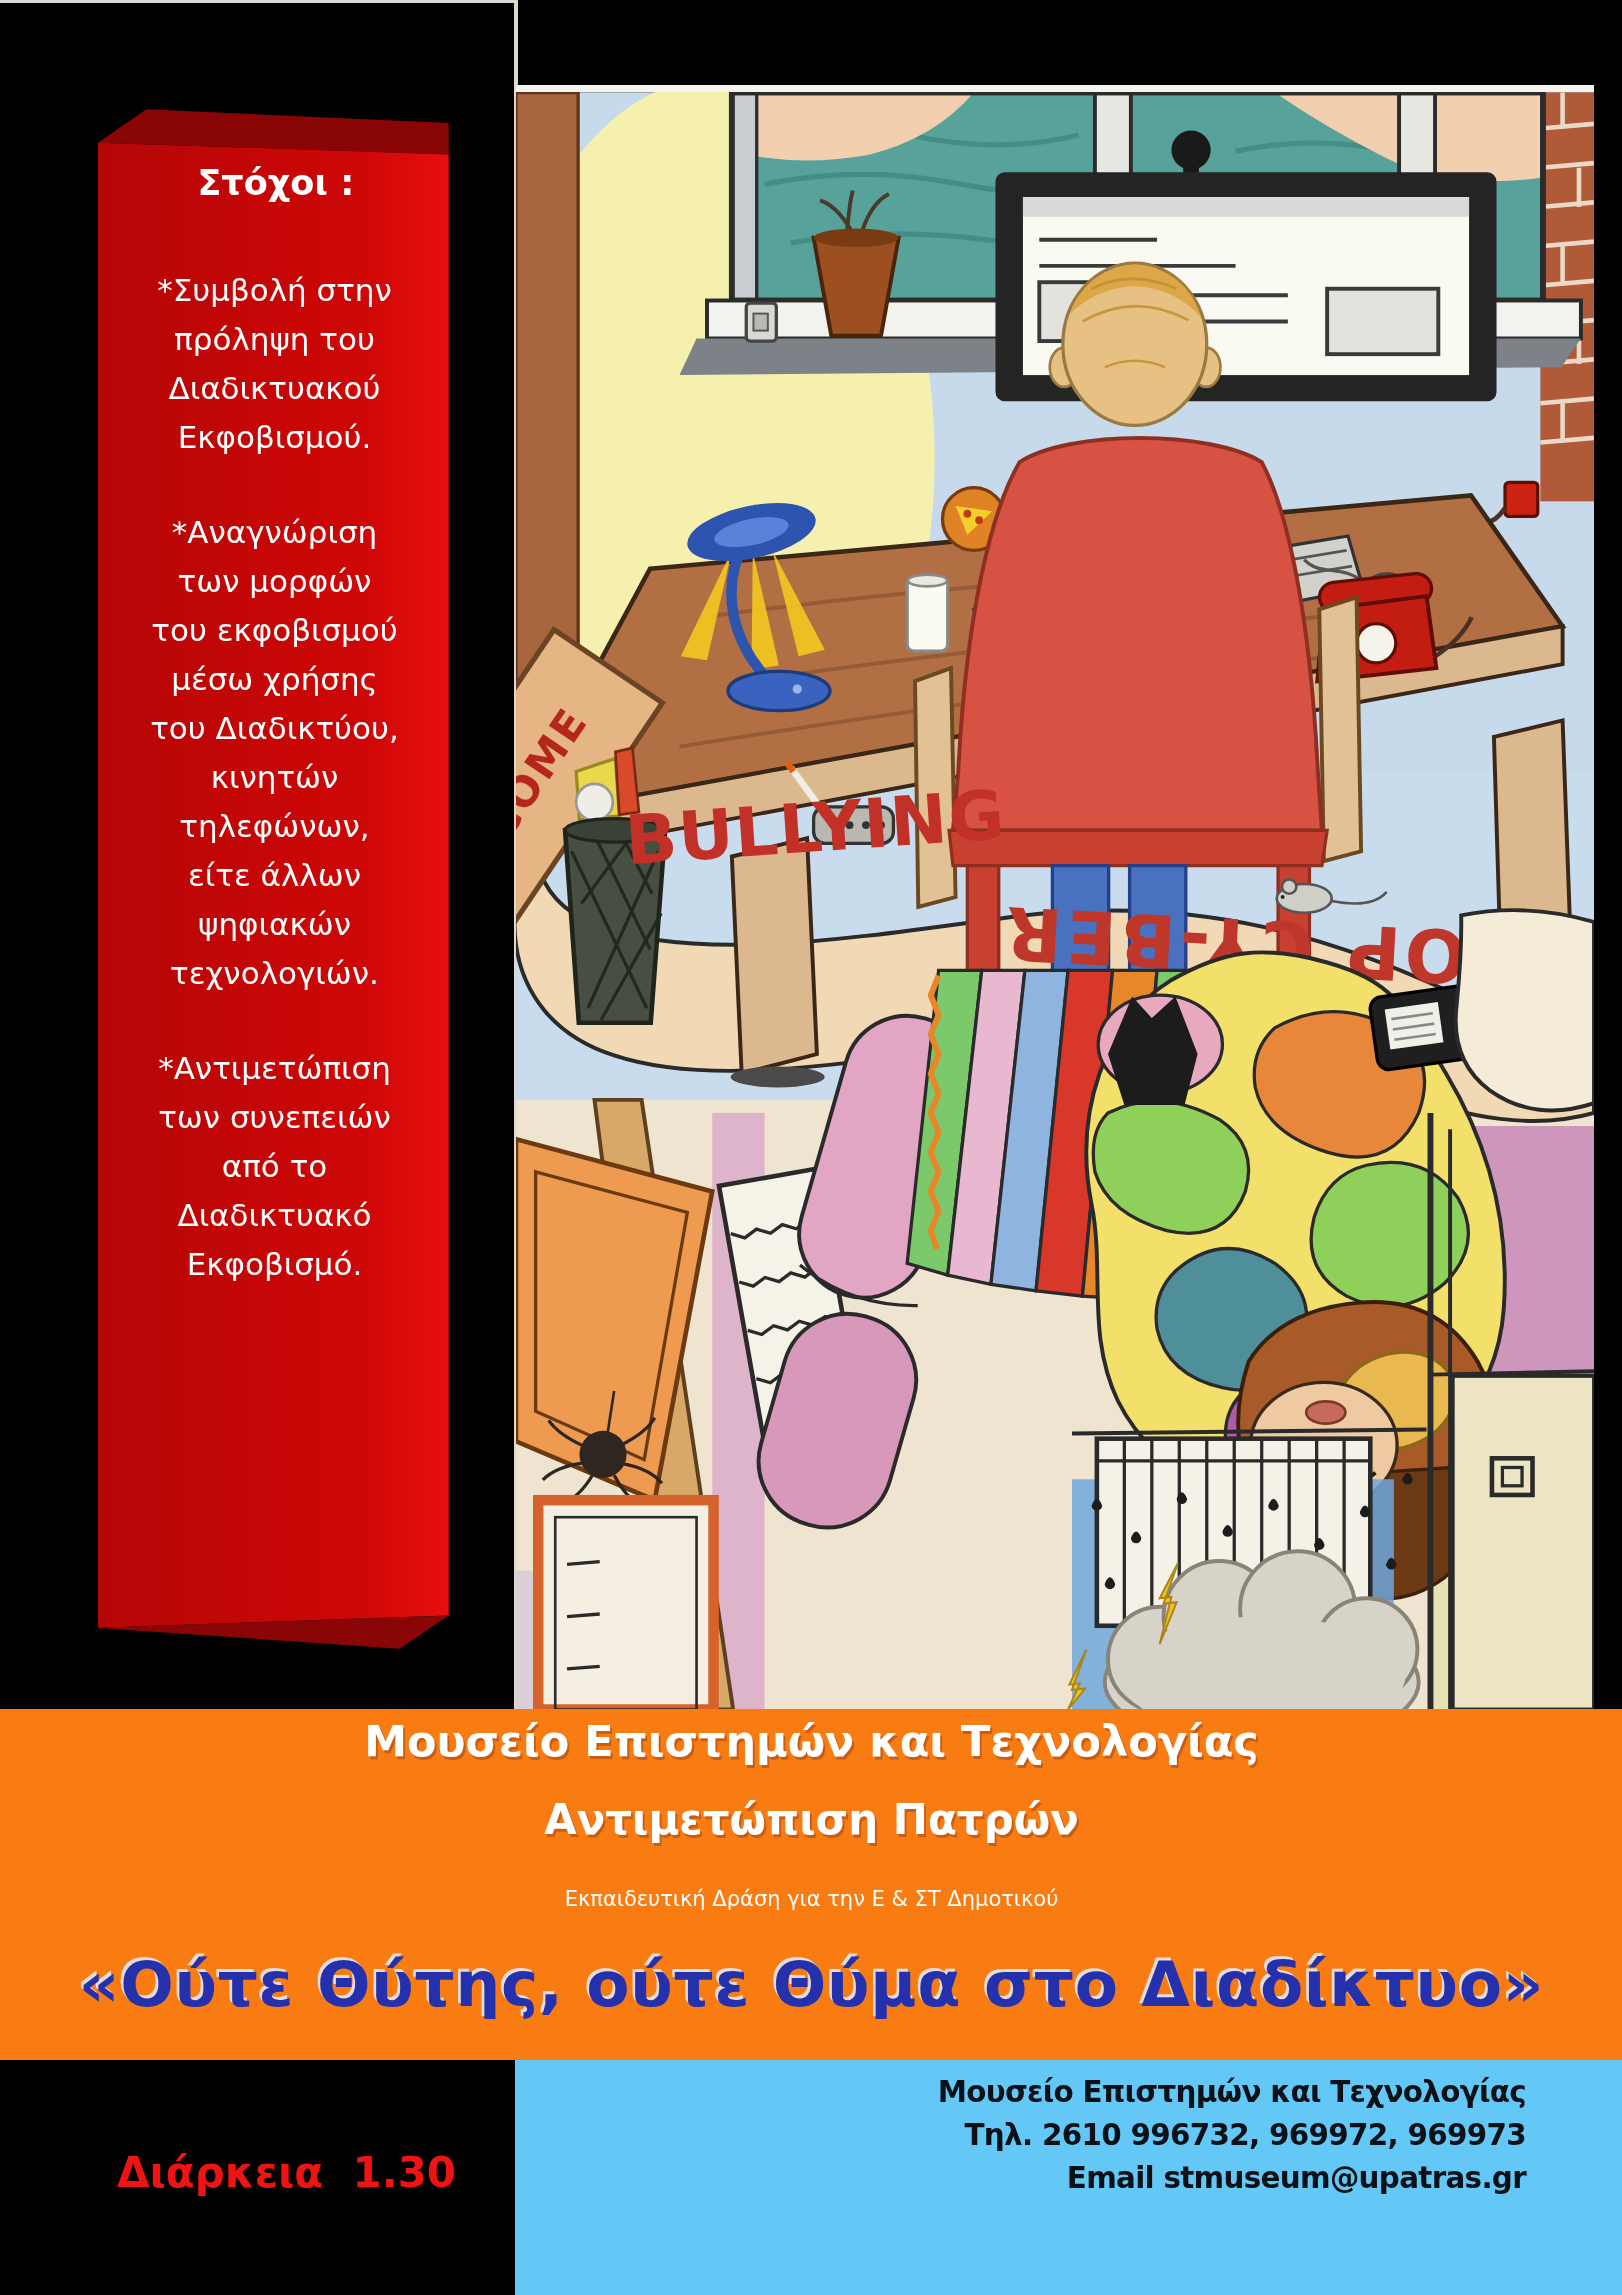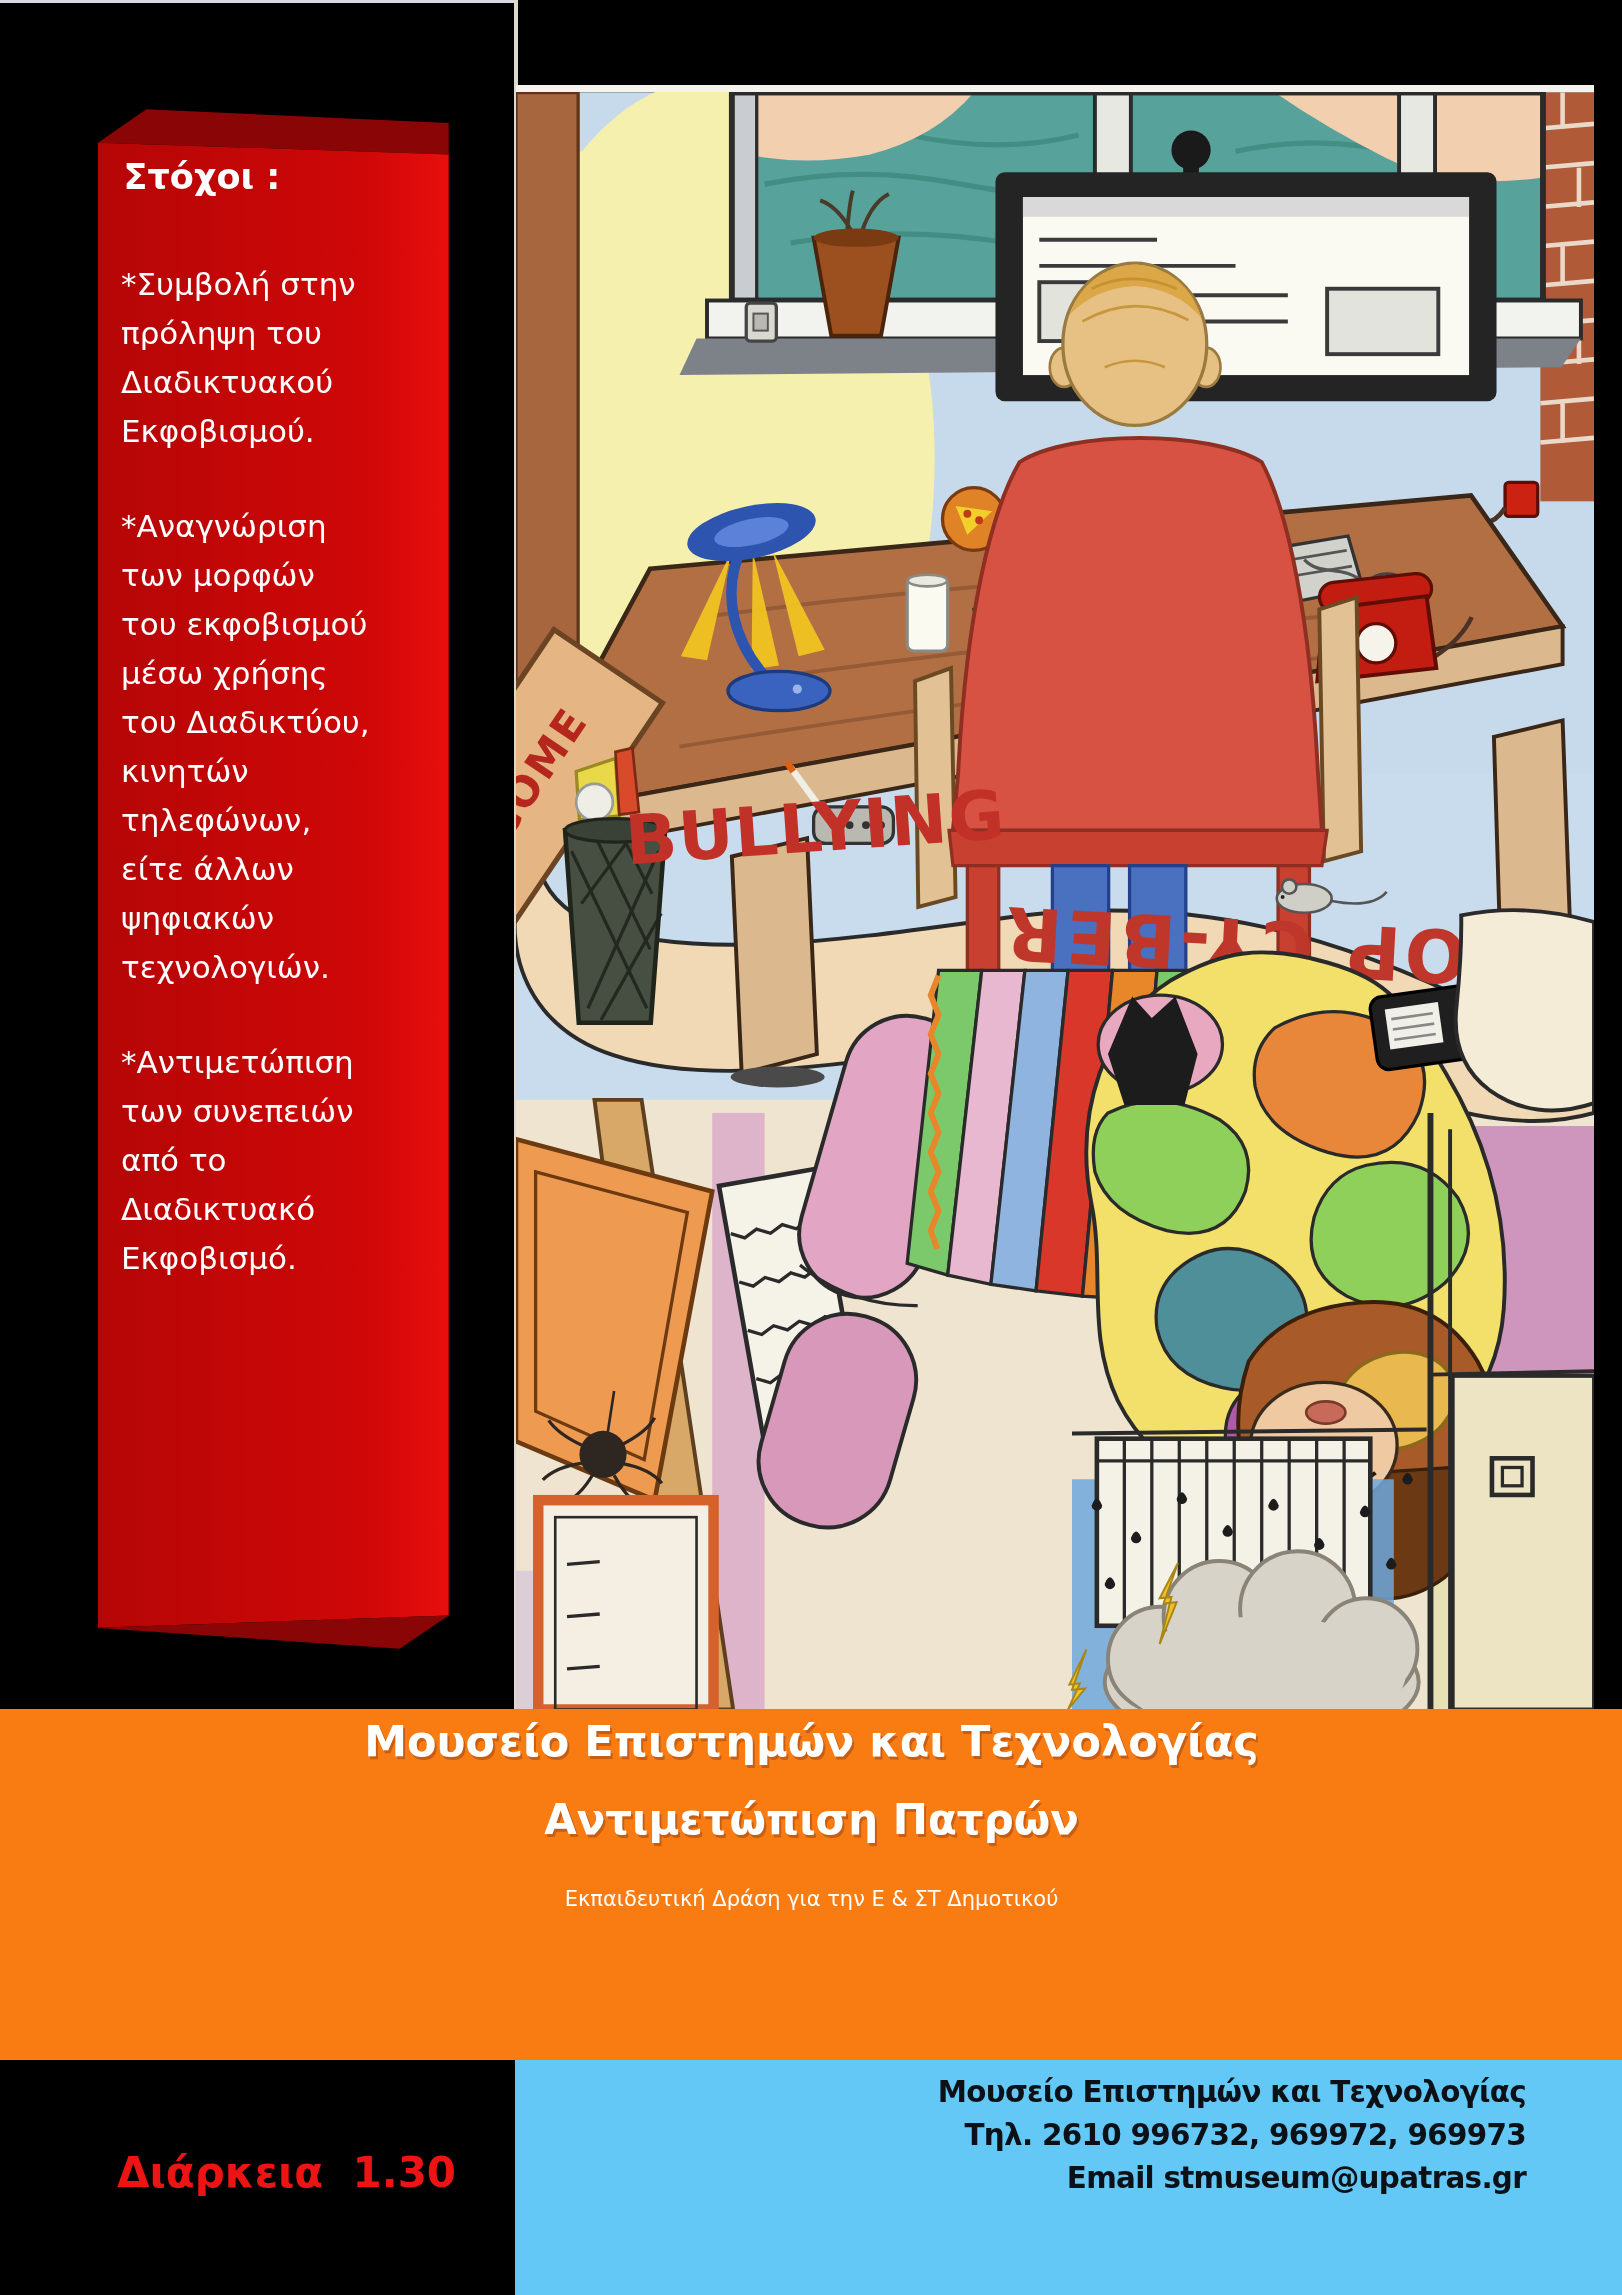--- a/index.html
+++ b/index.html
@@ -15,22 +15,22 @@
   .poster{position:relative;width:1623px;height:2295px;background:#000;overflow:hidden;
           font-family:"DejaVu Sans",sans-serif;}
   
   .top-line{position:absolute;left:0;top:0;width:516px;height:2.6px;background:#d8d8de;}
   .v-line{position:absolute;left:514px;top:0;width:3.9px;height:1709px;background:#ded9cc;}
   .art-top-gap{position:absolute;left:516px;top:85px;width:1078px;height:6.5px;background:#f5f3ee;}
 
   
   .goals{position:absolute;left:98px;top:109px;width:352px;height:1542px;}
   .goals svg{position:absolute;left:0;top:0;}
-  .goals-text{position:absolute;left:0;top:48px;width:352px;padding:0 22px 0 23px;box-sizing:border-box;
-              color:#fff;}
+  .goals-text{position:absolute;left:0;top:54px;width:352px;padding:0 22px 0 23px;box-sizing:border-box;
+              color:#fff;text-align:center;}
   .goals-title{font-size:35px;font-weight:bold;margin:0 0 63px 2.6px;}
   .goals-text p{font-size:31px;line-height:49px;margin:8px 0 46px 0;white-space:pre-line;}
 
   
   .artwork{position:absolute;left:516px;top:92px;width:1078px;height:1618px;}
 
   
   .banner{position:absolute;left:0;top:1709px;width:1623px;height:351px;background:var(--orange);}
   .banner .l{position:absolute;left:0;width:1623px;text-align:center;}
   .org1{top:6.5px;font-size:43px;font-weight:bold;color:#fff;text-shadow:2px 2.6px 0 rgba(120,45,20,.38);}
@@ -452,20 +452,21 @@
       <line x1="1398" y1="1960" x2="1648" y2="1955" stroke="#2a2a2a" stroke-width="6"></line>
     </g>
     <path d="M1445,1258 q100,-20 203,10 L1648,1545 q-90,30 -160,-20 q-60,-45 -50,-130 q8,-80 7,-137Z" fill="#f5ecd8" stroke="#2a2a2a" stroke-width="6"></path>
   </svg>
   </div>
 
   <div class="banner">
     <div class="l org1">Μουσείο Επιστημών και Τεχνολογίας</div>
     <div class="l org2">Αντιμετώπιση Πατρών</div>
     <div class="l subtitle">Εκπαιδευτική Δράση για την Ε &amp; ΣΤ Δημοτικού</div>
+    <div class="l slogan">«Ούτε Θύτης, ούτε Θύμα στο Διαδίκτυο»</div>
   </div>
 
   <div class="bottom-left"></div>
   <div class="duration">Διάρκεια  1.30</div>
 
   <div class="info">
     <div>Μουσείο Επιστημών και Τεχνολογίας</div>
     <div>Τηλ. 2610 996732, 969972, 969973</div>
     <div>Email stmuseum@upatras.gr</div>
   </div>

